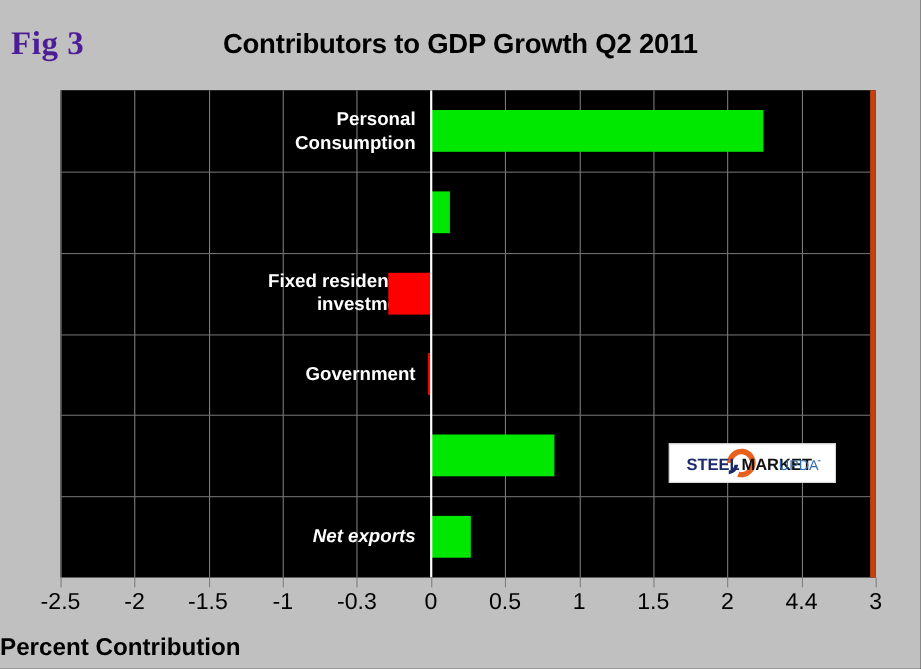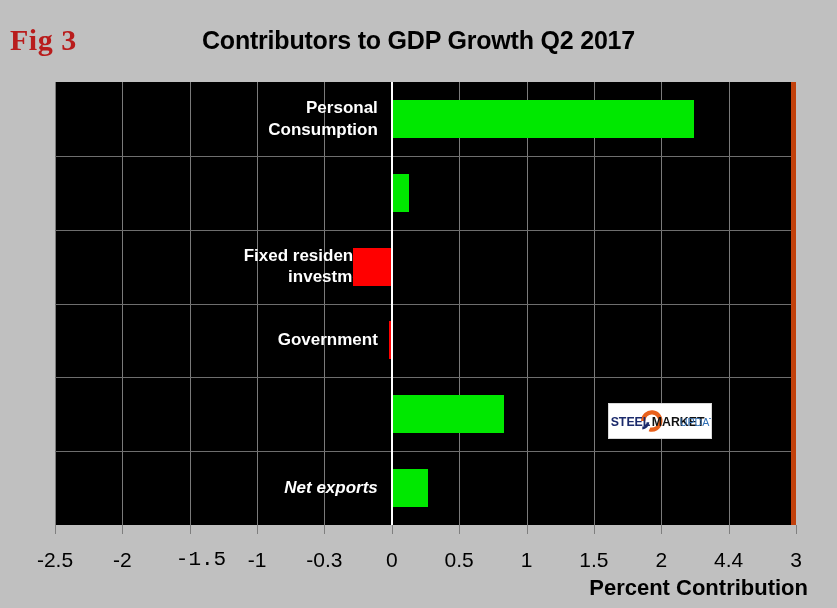--- a/index.html
+++ b/index.html
@@ -15,21 +15,21 @@
     position: relative;
   }
 
   #figure-tag {
     position: absolute;
     left: 10px;
     top: 25px;
     font-family: "Liberation Serif", serif;
     font-weight: bold;
     font-size: 30px;
-    color: #b91c1c;
+    color: #4c1d95;
     letter-spacing: 0.5px;
     line-height: 1;
   }
 
   #chart-title {
     position: absolute;
     left: 0;
     top: 26px;
     width: 837px;
     text-align: center;
@@ -103,21 +103,21 @@
     height: 38px;
   }
   .bar.pos { background: #00e800; }
   .bar.neg { background: #ff0000; }
 
   
   #smu-logo {
     position: absolute;
     left: 553px;
     top: 321px;
-    width: 104px;
+    width: 152px;
     height: 36px;
     background: #ffffff;
     border: 1px solid #d8d8d8;
     box-sizing: border-box;
     z-index: 5;
     display: flex;
     align-items: center;
     justify-content: center;
   }
   #smu-logo svg { display: block; }
@@ -144,39 +144,38 @@
     width: 741px;
     height: 30px;
   }
   .tick-label {
     position: absolute;
     top: 0;
     transform: translateX(-50%);
     font-size: 21px;
     color: #000000;
     white-space: nowrap;
-    margin-top: 12px;
   }
   #x-axis-title {
     position: absolute;
     left: 0;
     top: 575px;
     width: 808px;
-    text-align: right;
+    text-align: left;
     font-size: 22px;
     font-weight: bold;
     color: #000000;
   }
 </style>
 </head>
 <body>
 
 <div id="figure-tag">Fig 3</div>
 
-<div id="chart-title">Contributors to GDP Growth Q2 2017</div>
+<div id="chart-title">Contributors to GDP Growth Q2 2011</div>
 
 <div id="plot-area">
   <div id="vgrid-layer">
       <div class="vgrid" style="left: 0px;"></div>
       <div class="vgrid" style="left: 67.3636px;"></div>
       <div class="vgrid" style="left: 134.727px;"></div>
       <div class="vgrid" style="left: 202.091px;"></div>
       <div class="vgrid" style="left: 269.455px;"></div>
       <div class="vgrid zero-line" style="left: 335.818px;"></div>
       <div class="vgrid" style="left: 404.182px;"></div>
@@ -240,21 +239,21 @@
     <div class="tickmark" style="left: 404.182px;"></div>
     <div class="tickmark" style="left: 471.545px;"></div>
     <div class="tickmark" style="left: 538.909px;"></div>
     <div class="tickmark" style="left: 606.273px;"></div>
     <div class="tickmark" style="left: 673.636px;"></div>
     <div class="tickmark" style="left: 741px;"></div>
   </div>
 <div id="x-axis-labels">
     <div class="tick-label" style="left: 0px;">-2.5</div>
     <div class="tick-label" style="left: 67.3636px;">-2</div>
-    <div class="tick-label" style="left: 146px; font-family: Liberation Mono, monospace;">-1.5</div>
+    <div class="tick-label" style="left: 134px;">-1.5</div>
     <div class="tick-label" style="left: 202.091px;">-1</div>
     <div class="tick-label" style="left: 269.455px;">-0.3</div>
     <div class="tick-label" style="left: 336.818px;">0</div>
     <div class="tick-label" style="left: 404.182px;">0.5</div>
     <div class="tick-label" style="left: 471.545px;">1</div>
     <div class="tick-label" style="left: 538.909px;">1.5</div>
     <div class="tick-label" style="left: 606.273px;">2</div>
     <div class="tick-label" style="left: 673.636px;">4.4</div>
     <div class="tick-label" style="left: 741px;">3</div>
   </div>

